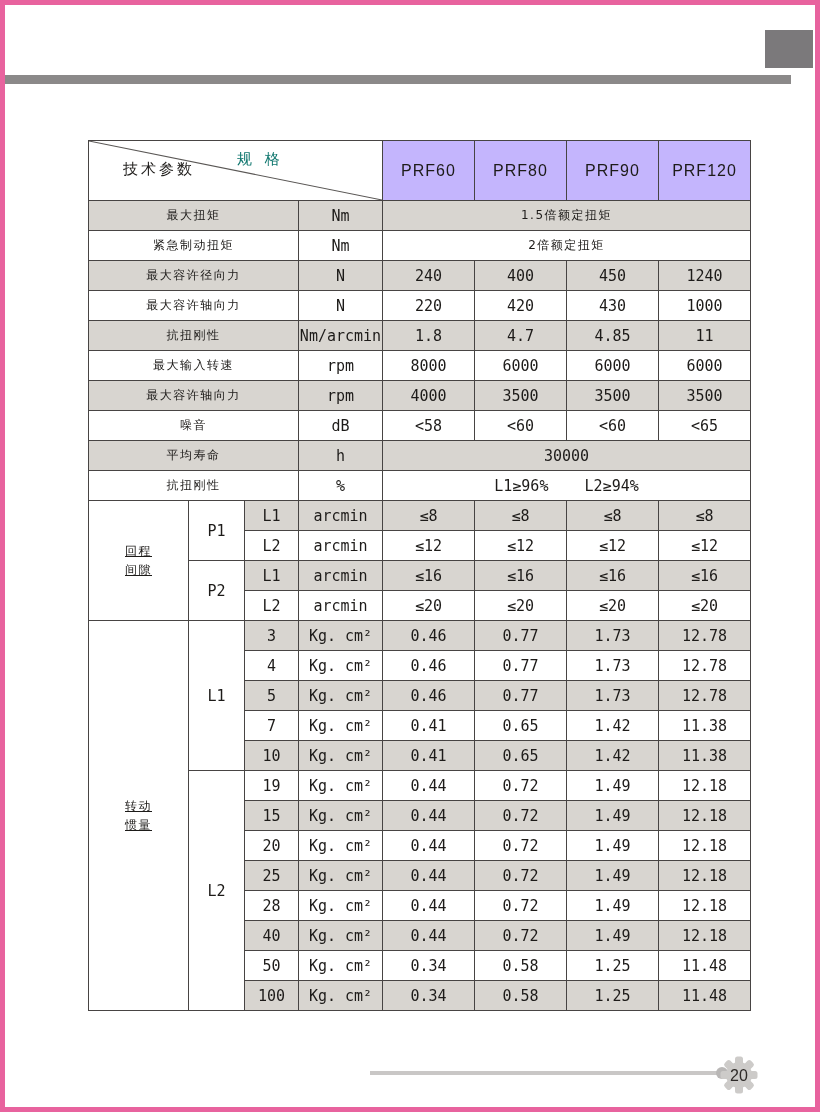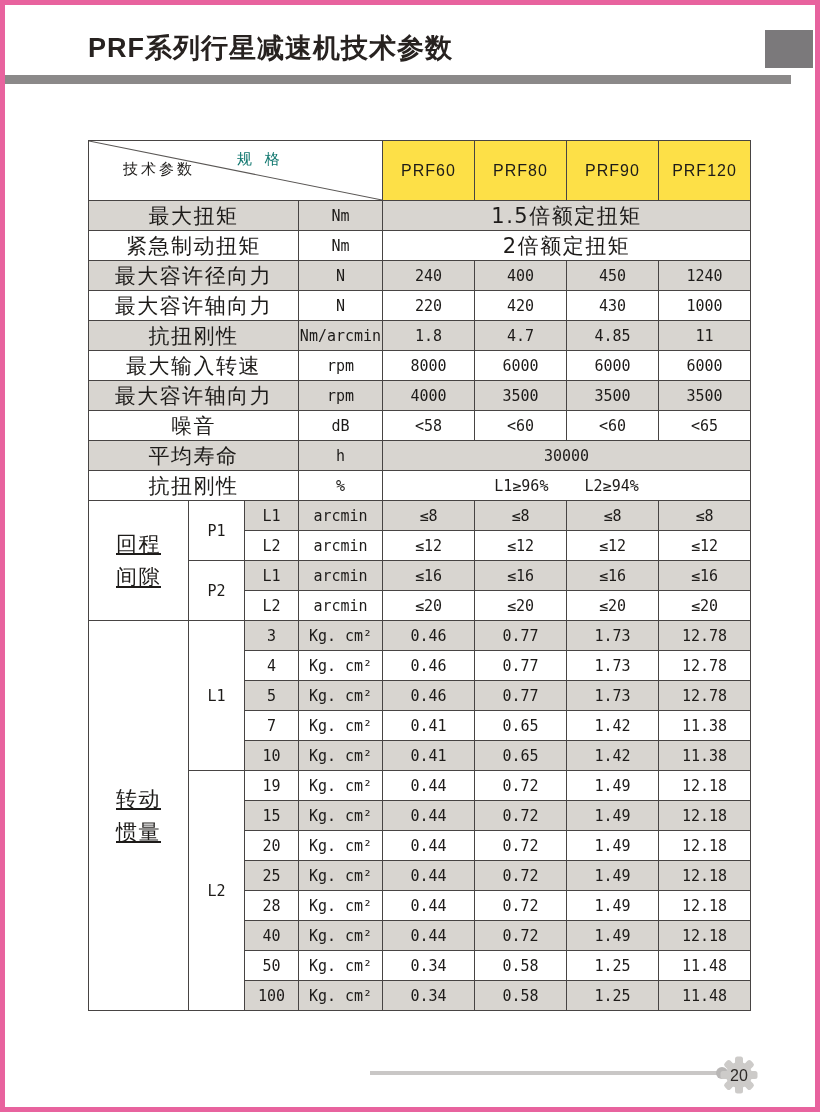--- a/index.html
+++ b/index.html
@@ -19,22 +19,22 @@
 
   table.spec { position:absolute; left:83px; top:135px; border-collapse:collapse; table-layout:fixed; }
   .spec td {
     border:1px solid #474443; text-align:center; vertical-align:middle;
     color:#1d1b19; padding:0; overflow:hidden;
   }
   .spec tr { height:30px; }
   .spec tr.hrow { height:60px; }
   td.g { background:#d8d5d0; }
   td.w { background:#ffffff; }
-  .colhead { font-family:"Liberation Sans", sans-serif; font-size:16px; letter-spacing:1px; background:#fde047; }
-  .lab  { font-size:21px; letter-spacing:1.5px; }
+  .colhead { font-family:"Liberation Sans", sans-serif; font-size:16px; letter-spacing:1px; background:#c4b5fd; }
+  .lab  { font-size:12px; letter-spacing:1.5px; }
   .unit { font-family:"DejaVu Sans Mono", monospace; font-size:15px; }
   .val  { font-family:"DejaVu Sans Mono", monospace; font-size:15px; }
   .pre  { white-space:pre; }
   .two  { white-space:pre-line; line-height:1.55;text-decoration:underline; }
   td.corner { position:relative; background:#fff; }
   td.corner svg.diag { position:absolute; left:0; top:0; width:100%; height:100%; }
   td.corner svg.diag line { stroke:#5a5755; stroke-width:1; }
   .c-tr { position:absolute; left:148px; top:9px;  font-size:15px; letter-spacing:4px; color:#0f766e; }
   .c-bl { position:absolute; left:34px; bottom:21px; font-size:15px; letter-spacing:3px; color:#1d1b19; }
 
@@ -44,21 +44,20 @@
   svg.gear .gearbody { fill:#cdcbc9; }
   svg.gear text {
     font-family:"Liberation Sans", sans-serif; font-size:16px; fill:#2e2a28;
     text-anchor:middle;
   }
 </style>
 </head>
 <body>
 
 <div class="page">
-  <div class="title">PRF系列行星减速机技术参数</div>
   <div class="title-bar"></div>
   <div class="corner-block"></div>
 
   <table class="spec">
       <colgroup>
         <col style="width: 100px;">
         <col style="width: 56px;">
         <col style="width: 54px;">
         <col style="width: 84px;">
         <col style="width: 92px;">

